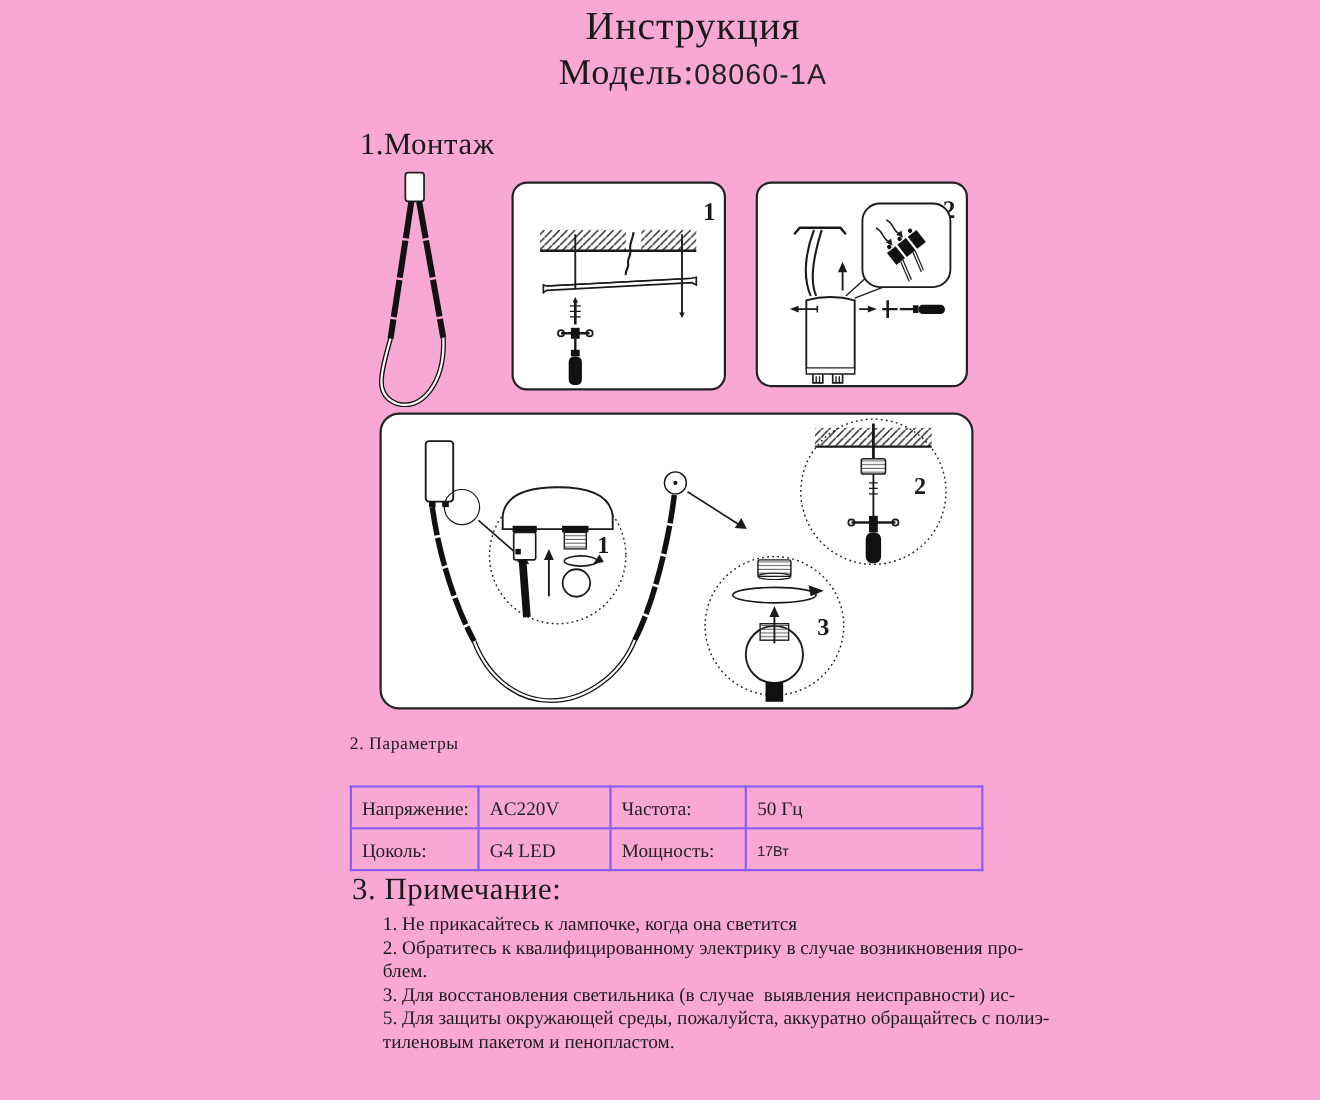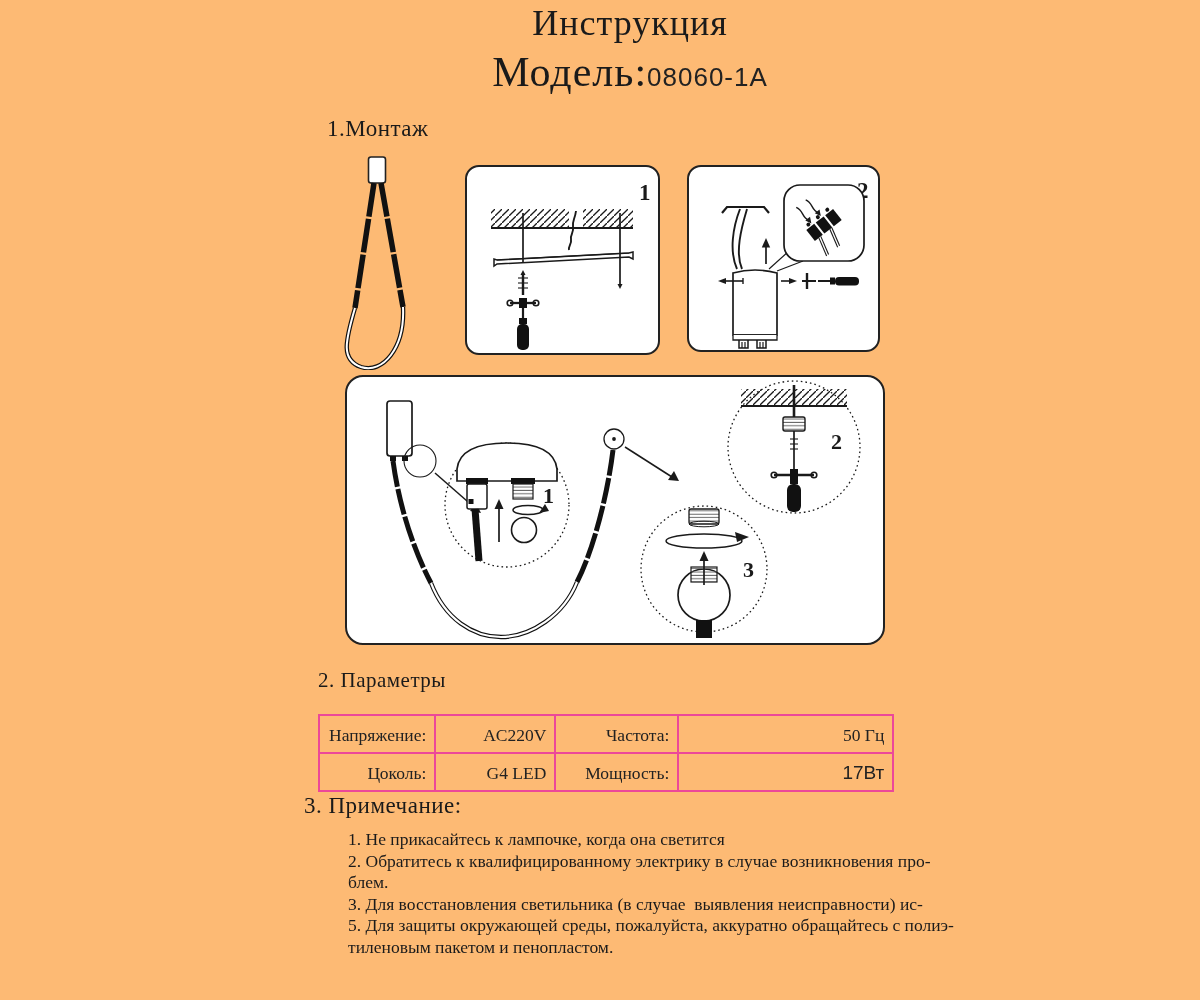--- a/index.html
+++ b/index.html
@@ -1,51 +1,51 @@
 <!DOCTYPE html>
 <html><head>
 <meta charset="utf-8">
 <style>
   html,body{margin:0;padding:0;background:#fff;}
   .page{
-    position:relative;width:1200px;height:1000px;background:#fdba74;
+    position:relative;width:1200px;height:1000px;background:#f9a8d4;
     font-family:"Liberation Serif", serif;color:#1a1a1a;overflow:hidden;
   }
   .abs{position:absolute;}
   .doc-title{left:330px;top:2px;width:600px;text-align:center;
     font-size:36px;letter-spacing:1px;}
   .model-line{left:330px;top:48px;width:600px;text-align:center;}
-  .model-label{font-size:42px;letter-spacing:1px;text-align:right;}
+  .model-label{font-size:33px;letter-spacing:1px;text-align:right;}
   .model-value{font-family:"Liberation Sans", sans-serif;font-size:26px;
     letter-spacing:1px;color:#222;}
-  .sec-heading{font-size:23px;letter-spacing:.5px;}
+  .sec-heading{font-size:28px;letter-spacing:.5px;}
   .h-montage{left:327px;top:116px;}
-  .h-params{left:318px;top:668px;font-size:21px;}
-  .h-notes{left:304px;top:793px;}
+  .h-params{left:318px;top:668px;font-size:16px;}
+  .h-notes{left:320px;top:793px;}
   .panel{
     position:absolute;border:2px solid #222;border-radius:14px;background:#fff;
   }
   .panel1{left:465px;top:165px;width:191px;height:186px;}
   .panel2{left:687px;top:165px;width:189px;height:183px;}
   .panel-big{left:345px;top:375px;width:536px;height:266px;border-radius:18px;}
   svg{display:block;}
   svg text.num{font-family:"Liberation Serif", serif;font-weight:700;
     font-size:23px;fill:#1a1a1a;}
   svg text.numsm{font-family:"Liberation Serif", serif;font-weight:700;
     font-size:22px;fill:#1a1a1a;}
   .params-table{
     left:318px;top:714px;border-collapse:collapse;
     font-size:17.5px;color:#222;table-layout:fixed;
   }
   .params-table td{
-    border:2px solid #ec4899;height:34px;padding:2px 8px 0 9px;vertical-align:middle;
-    overflow:hidden;white-space:nowrap;text-align:right;
+    border:2px solid #8b5cf6;height:34px;padding:2px 8px 0 9px;vertical-align:middle;
+    overflow:hidden;white-space:nowrap;
   }
   .c1{width:91px;} .c2{width:101px;} .c3{width:104px;} .c4{width:196px;}
-  .val-sans{font-family:"Liberation Sans", sans-serif;font-size:19px;}
+  .val-sans{font-family:"Liberation Sans", sans-serif;font-size:13px;}
   .notes{left:318px;top:829px;width:575px;font-size:17.5px;line-height:21.6px;color:#1b1b1b;}
   .note-line{white-space:pre;margin-left:30px;}
 </style>
 </head>
 <body>
 
 <div class="page">
 
   <div class="abs doc-title">Инструкция</div>
   <div class="abs model-line">

